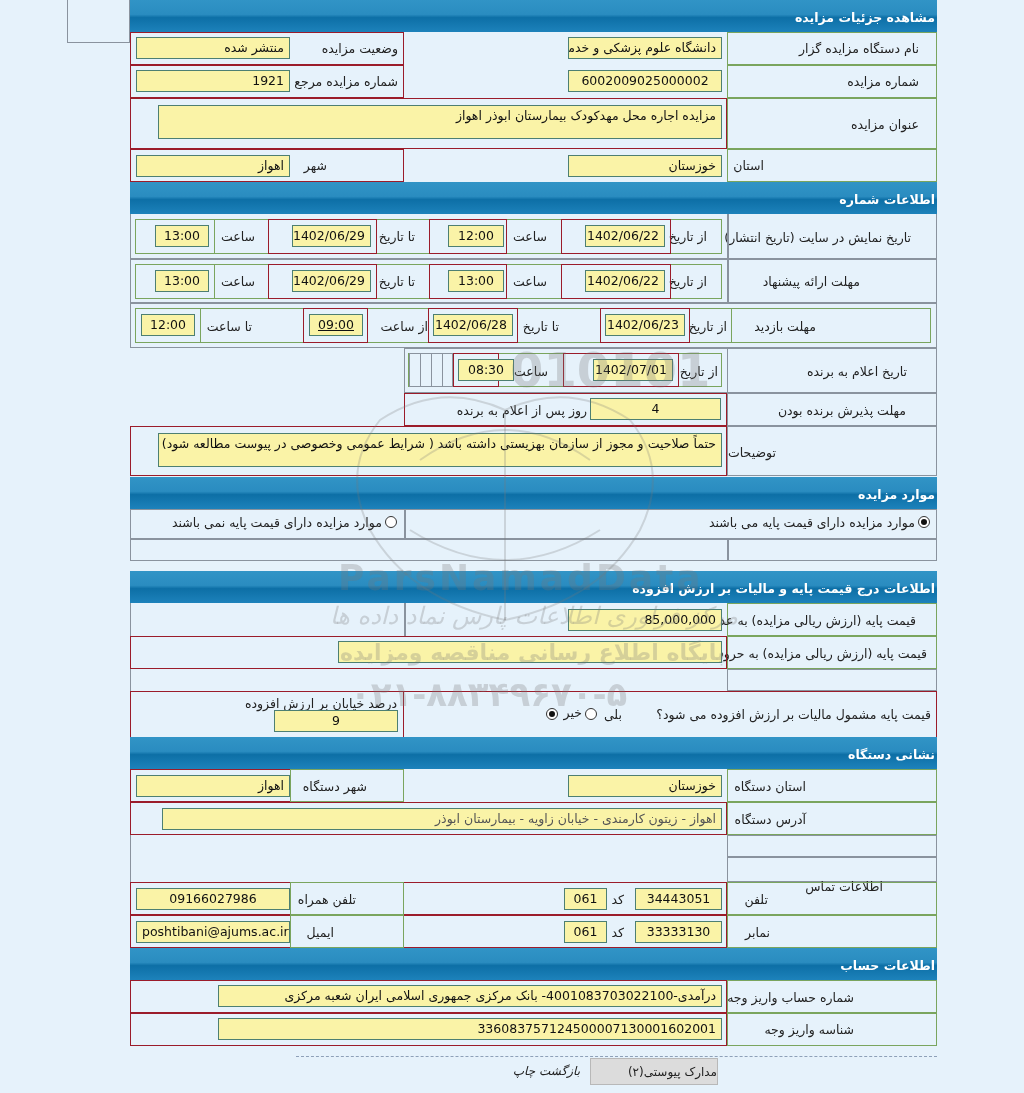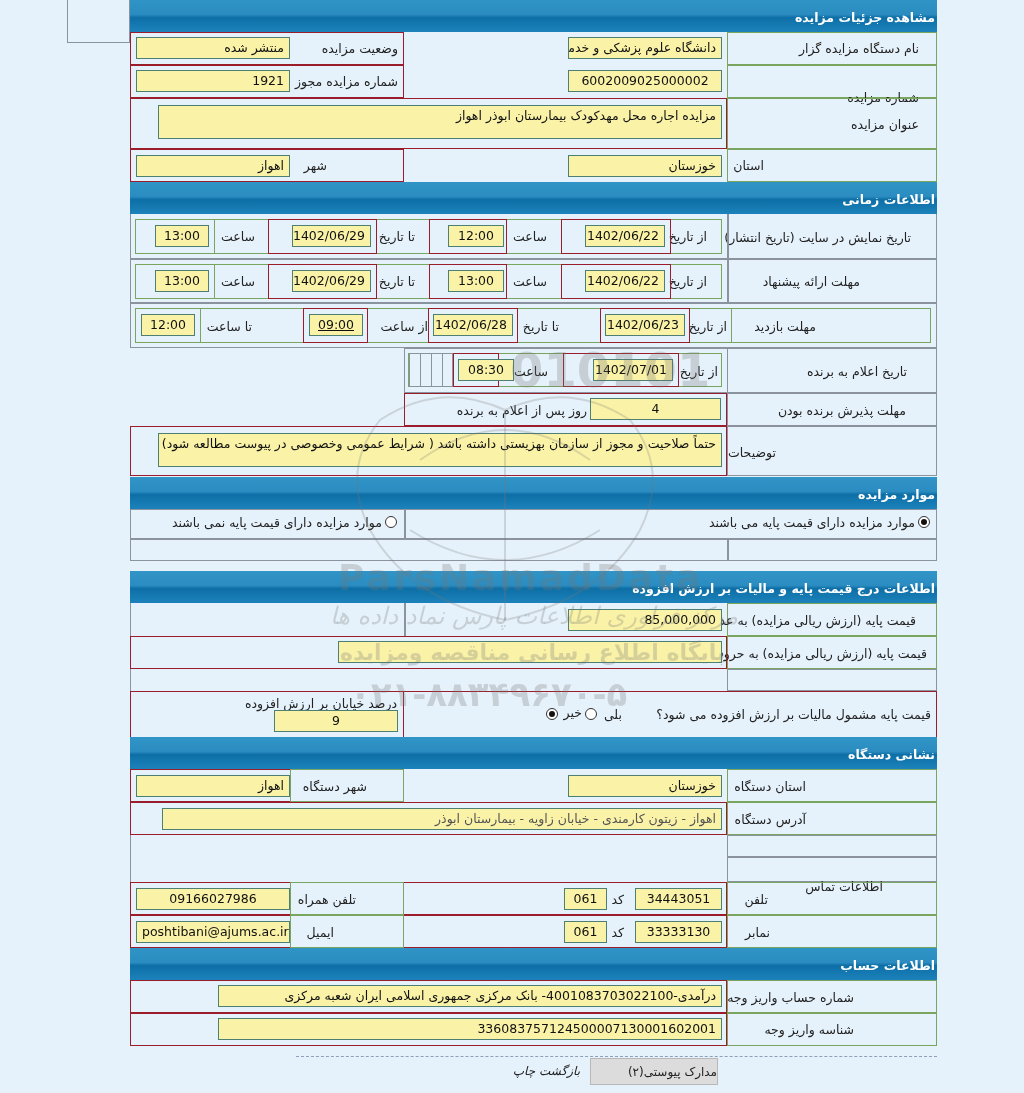--- a/index.html
+++ b/index.html
@@ -49,39 +49,39 @@
 <div class="abs" style="left:130px;top:32px;width:807px;height:149px;border-left:1px solid #8a939e;"></div>
 
 <div class="g" style="left:727px;top:32px;width:210px;height:33px;"></div>
 <div class="lbl" style="right:105px;top:41px;">نام دستگاه مزایده گزار</div>
 <div class="fld" style="left:568px;top:37px;width:154px;">دانشگاه علوم پزشکی و خدمات</div>
 <div class="r" style="left:130px;top:32px;width:274px;height:33px;"></div>
 <div class="lbl" style="right:626px;top:41px;">وضعیت مزایده</div>
 <div class="fld" style="left:136px;top:37px;width:154px;">منتشر شده</div>
 
 <div class="g" style="left:727px;top:65px;width:210px;height:33px;"></div>
-<div class="lbl" style="right:105px;top:90px;margin-left:26px;">شماره مزایده</div>
+<div class="lbl" style="right:105px;top:74px;margin-left:26px;">شماره مزایده</div>
 <div class="fld ctr" style="left:568px;top:70px;width:154px;">6002009025000002</div>
 <div class="r" style="left:130px;top:65px;width:274px;height:33px;"></div>
-<div class="lbl" style="right:626px;top:74px;">شماره مزایده مجوز</div>
+<div class="lbl" style="right:626px;top:74px;">شماره مزایده مرجع</div>
 <div class="fld" style="left:136px;top:70px;width:154px;">1921</div>
 
 <div class="g" style="left:727px;top:98px;width:210px;height:51px;"></div>
 <div class="lbl" style="right:105px;top:117px;">عنوان مزایده</div>
 <div class="r" style="left:130px;top:98px;width:597px;height:51px;"></div>
 <div class="fld" style="left:158px;top:105px;width:564px;height:34px;line-height:20px;">مزایده اجاره محل مهدکودک بیمارستان ابوذر اهواز</div>
 
 <div class="g" style="left:727px;top:149px;width:210px;height:33px;"></div>
 <div class="lbl" style="right:260px;top:158px;">استان</div>
 <div class="fld" style="left:568px;top:155px;width:154px;">خوزستان</div>
 <div class="r" style="left:130px;top:149px;width:274px;height:33px;"></div>
 <div class="lbl" style="right:697px;top:158px;">شهر</div>
 <div class="fld" style="left:136px;top:155px;width:154px;">اهواز</div>
 
-<div class="hdr" style="top:182px;">اطلاعات زمانی</div>
+<div class="hdr" style="top:182px;">اطلاعات شماره</div>
 <div class="abs" style="left:130px;top:214px;width:807px;height:134px;border:1px solid #8a939e;border-top:none;"></div>
 
 <div class="lbl" style="right:113px;top:230px;">تاریخ نمایش در سایت (تاریخ انتشار)</div>
 <div class="gy" style="left:727px;top:214px;width:1px;height:88px;"></div>
 <div class="g" style="left:135px;top:219px;width:587px;height:35px;"></div>
 <div class="lbl" style="right:317px;top:229px;">از تاریخ</div>
 <div class="r" style="left:561px;top:219px;width:110px;height:35px;"></div>
 <div class="fld ctr" style="left:585px;top:225px;width:80px;">1402/06/22</div>
 <div class="lbl" style="right:477px;top:229px;">ساعت</div>
 <div class="r" style="left:429px;top:219px;width:78px;height:35px;"></div>

